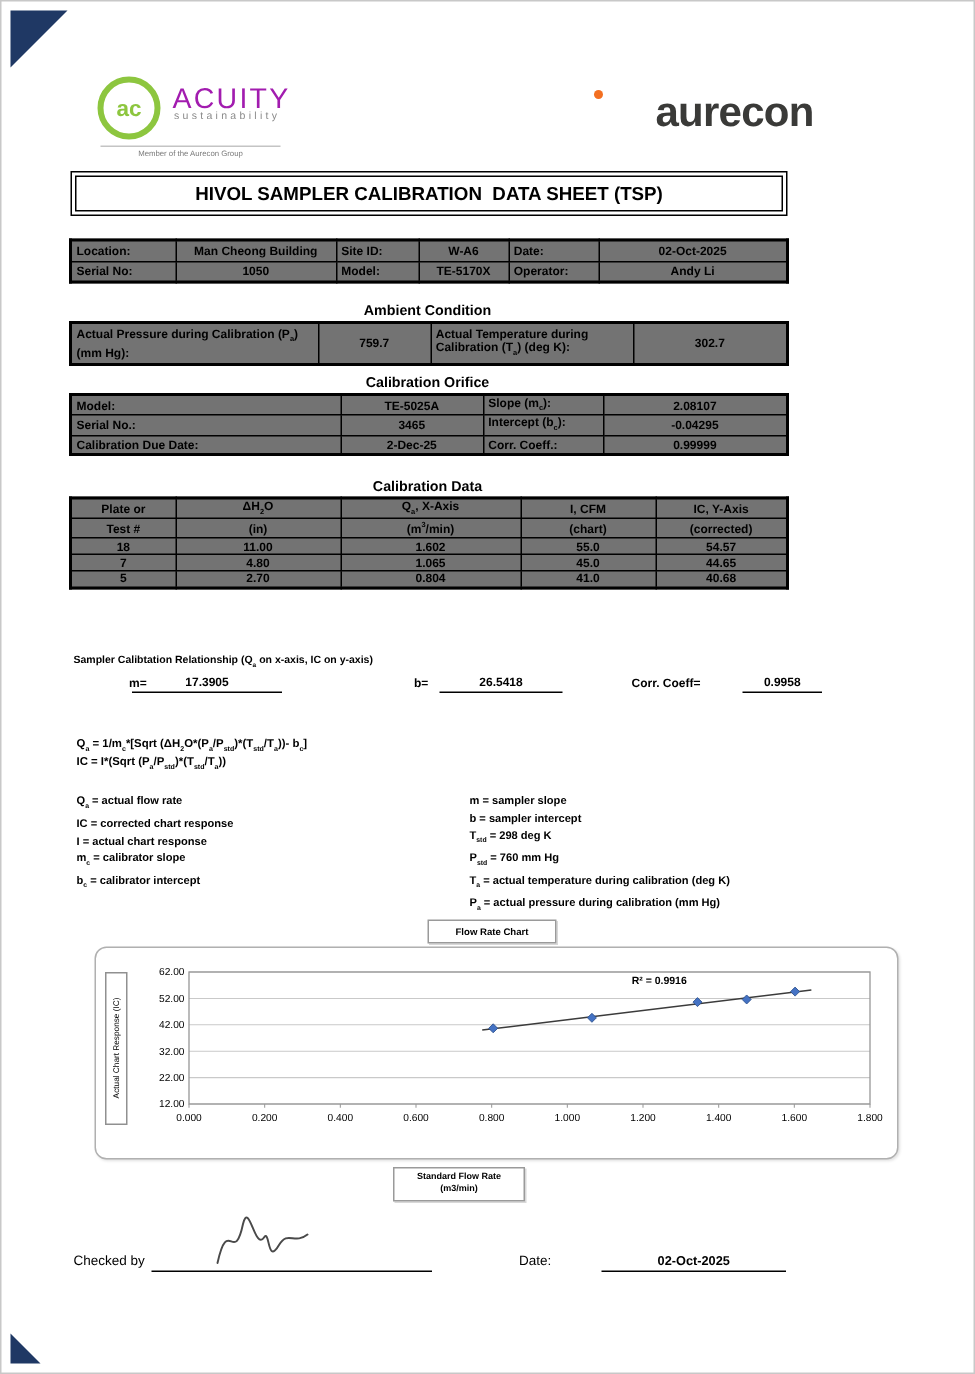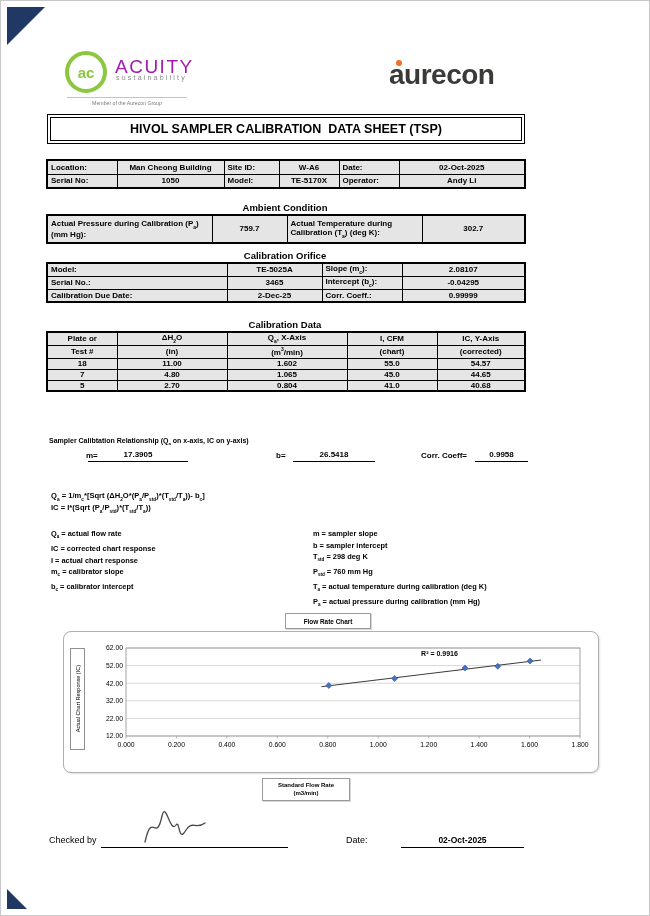--- a/index.html
+++ b/index.html
@@ -17,36 +17,36 @@
   .acuity{position:absolute;left:64px;top:50px;width:150px;height:58px;}
   .acuity .icon{position:absolute;left:0;top:0;width:34px;height:34px;border:4px solid #8dc63f;
                 border-radius:50%;display:flex;align-items:center;justify-content:center;
                 color:#8dc63f;font-weight:bold;font-size:15px;}
   .acuity .name{position:absolute;left:50px;top:5px;color:#a21caf;font-weight:normal;
                 font-size:19px;letter-spacing:1.5px;}
   .acuity .tagline{position:absolute;left:51px;top:23px;color:#8a8a8a;font-size:7px;letter-spacing:2.2px;}
   .acuity .member{position:absolute;left:2px;top:46px;width:120px;color:#7a7a7a;font-size:5.2px;
                   border-top:1px solid #c4c4c4;padding-top:2px;text-align:center;}
   .aurecon{position:absolute;left:388px;top:58px;width:140px;height:42px;}
-  .aurecon .word{font-size:28px;font-weight:bold;color:#3a3a38;letter-spacing:-0.5px;}
+  .aurecon .word{font-size:28px;font-weight:bold;color:#3a3a38;letter-spacing:-0.5px;margin-left:48px;}
   .aurecon .dot{position:absolute;left:7px;top:1px;width:6px;height:6px;background:#f36f21;border-radius:50%;}
 
   
   .title-box{position:absolute;left:49px;top:116px;width:470px;height:22px;
              border:1px solid #000;outline:1px solid #000;outline-offset:2px;
              display:flex;align-items:center;justify-content:center;
              font-weight:bold;font-size:12.5px;white-space:pre;background:#fff;}
 
   
   .sec-head{position:absolute;left:45px;width:478px;text-align:center;
             font-weight:bold;font-size:9.5px;}
 
   
   table.sheet{position:absolute;border-collapse:collapse;table-layout:fixed;
-              border:2px solid #000;background:#e5e5e5;}
+              border:2px solid #000;background:#737373;}
   table.sheet td{border:1px solid #000;font-size:8px;font-weight:bold;
                  padding:0 3px;overflow:hidden;line-height:1.15;}
   td.lbl{text-align:left;}
   td.val{text-align:center;}
   table.site tr{height:14px;}
   table.ambient tr{height:28px;}
   table.ambient td{vertical-align:middle;}
   table.orifice tr{height:13px;}
   table.caldata tr.hrow{height:13px;}
   table.caldata tr.drow{height:11px;}
@@ -237,21 +237,21 @@
     </tr>
   </tbody>
     </table>
 
   <div class="rel-label">Sampler Calibtation Relationship (Q<sub>a</sub> on x-axis, IC on y-axis)</div>
   <div class="rel-item" style="left:85px;top:450px;">m=</div>
   <div class="uval" style="left:87px;top:449px;width:100px;text-align:center;">17.3905</div>
   <div class="rel-item" style="left:275px;top:450px;">b=</div>
   <div class="uval" style="left:292px;top:449px;width:82px;">26.5418</div>
   <div class="rel-item" style="left:420px;top:450px;">Corr. Coeff=</div>
-  <div class="uval" style="left:474px;top:449px;width:53px;">0.9958</div>
+  <div class="uval" style="left:494px;top:449px;width:53px;">0.9958</div>
 
   <div class="formula" style="top:490px;">Q<sub>a</sub> = 1/m<sub>c</sub>*[Sqrt (ΔH<sub>2</sub>O*(P<sub>a</sub>/P<sub>std</sub>)*(T<sub>std</sub>/T<sub>a</sub>))- b<sub>c</sub>]</div>
   <div class="formula" style="top:502px;">IC = I*(Sqrt (P<sub>a</sub>/P<sub>std</sub>)*(T<sub>std</sub>/T<sub>a</sub>))</div>
 
   <div class="defs" style="left:50px;top:527px;">
     <div>Q<sub>a</sub> = actual flow rate</div>
     <div>IC = corrected chart response</div>
     <div>I = actual chart response</div>
     <div>m<sub>c</sub>  = calibrator slope</div>
     <div>b<sub>c</sub>  = calibrator intercept</div>

